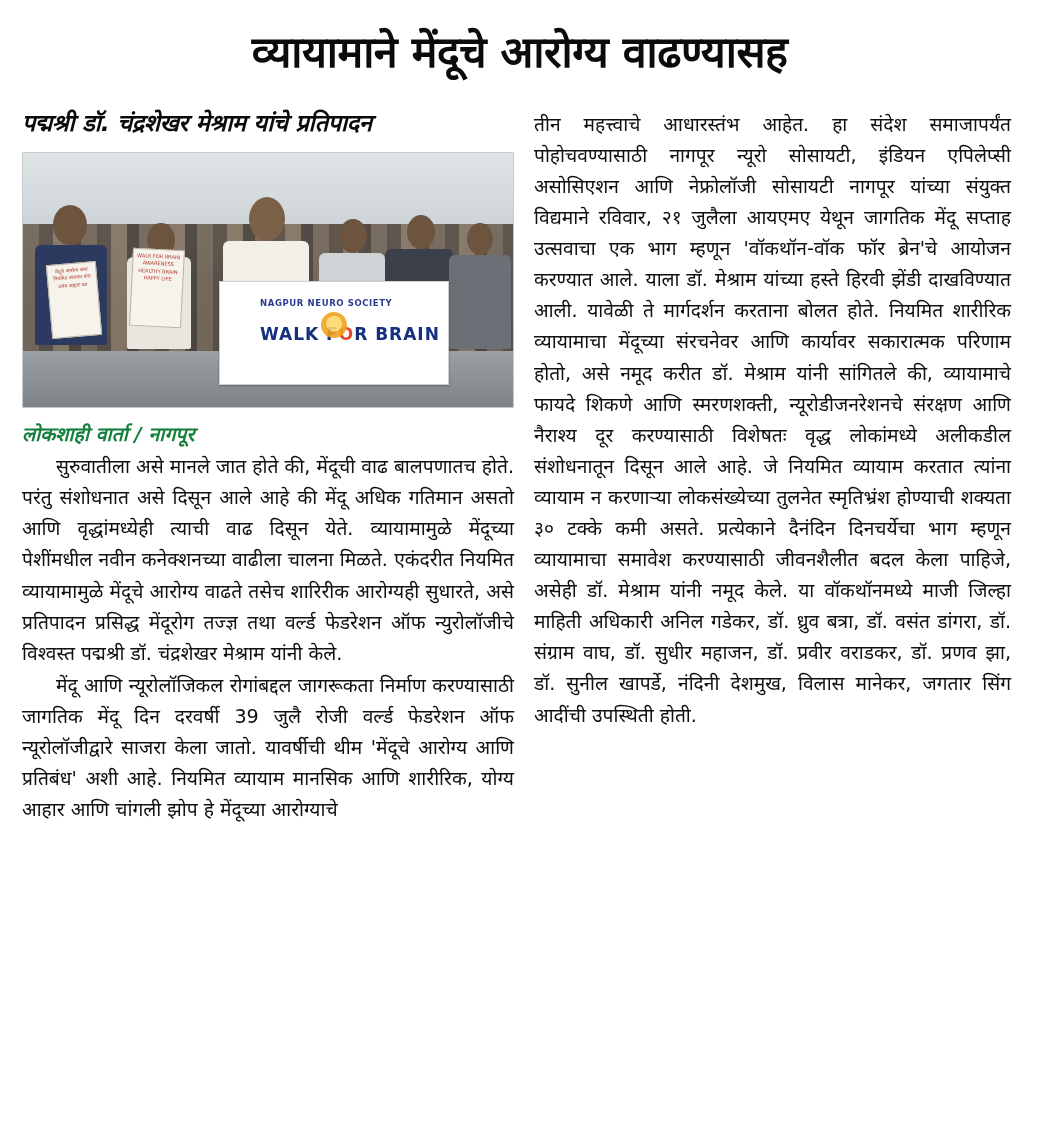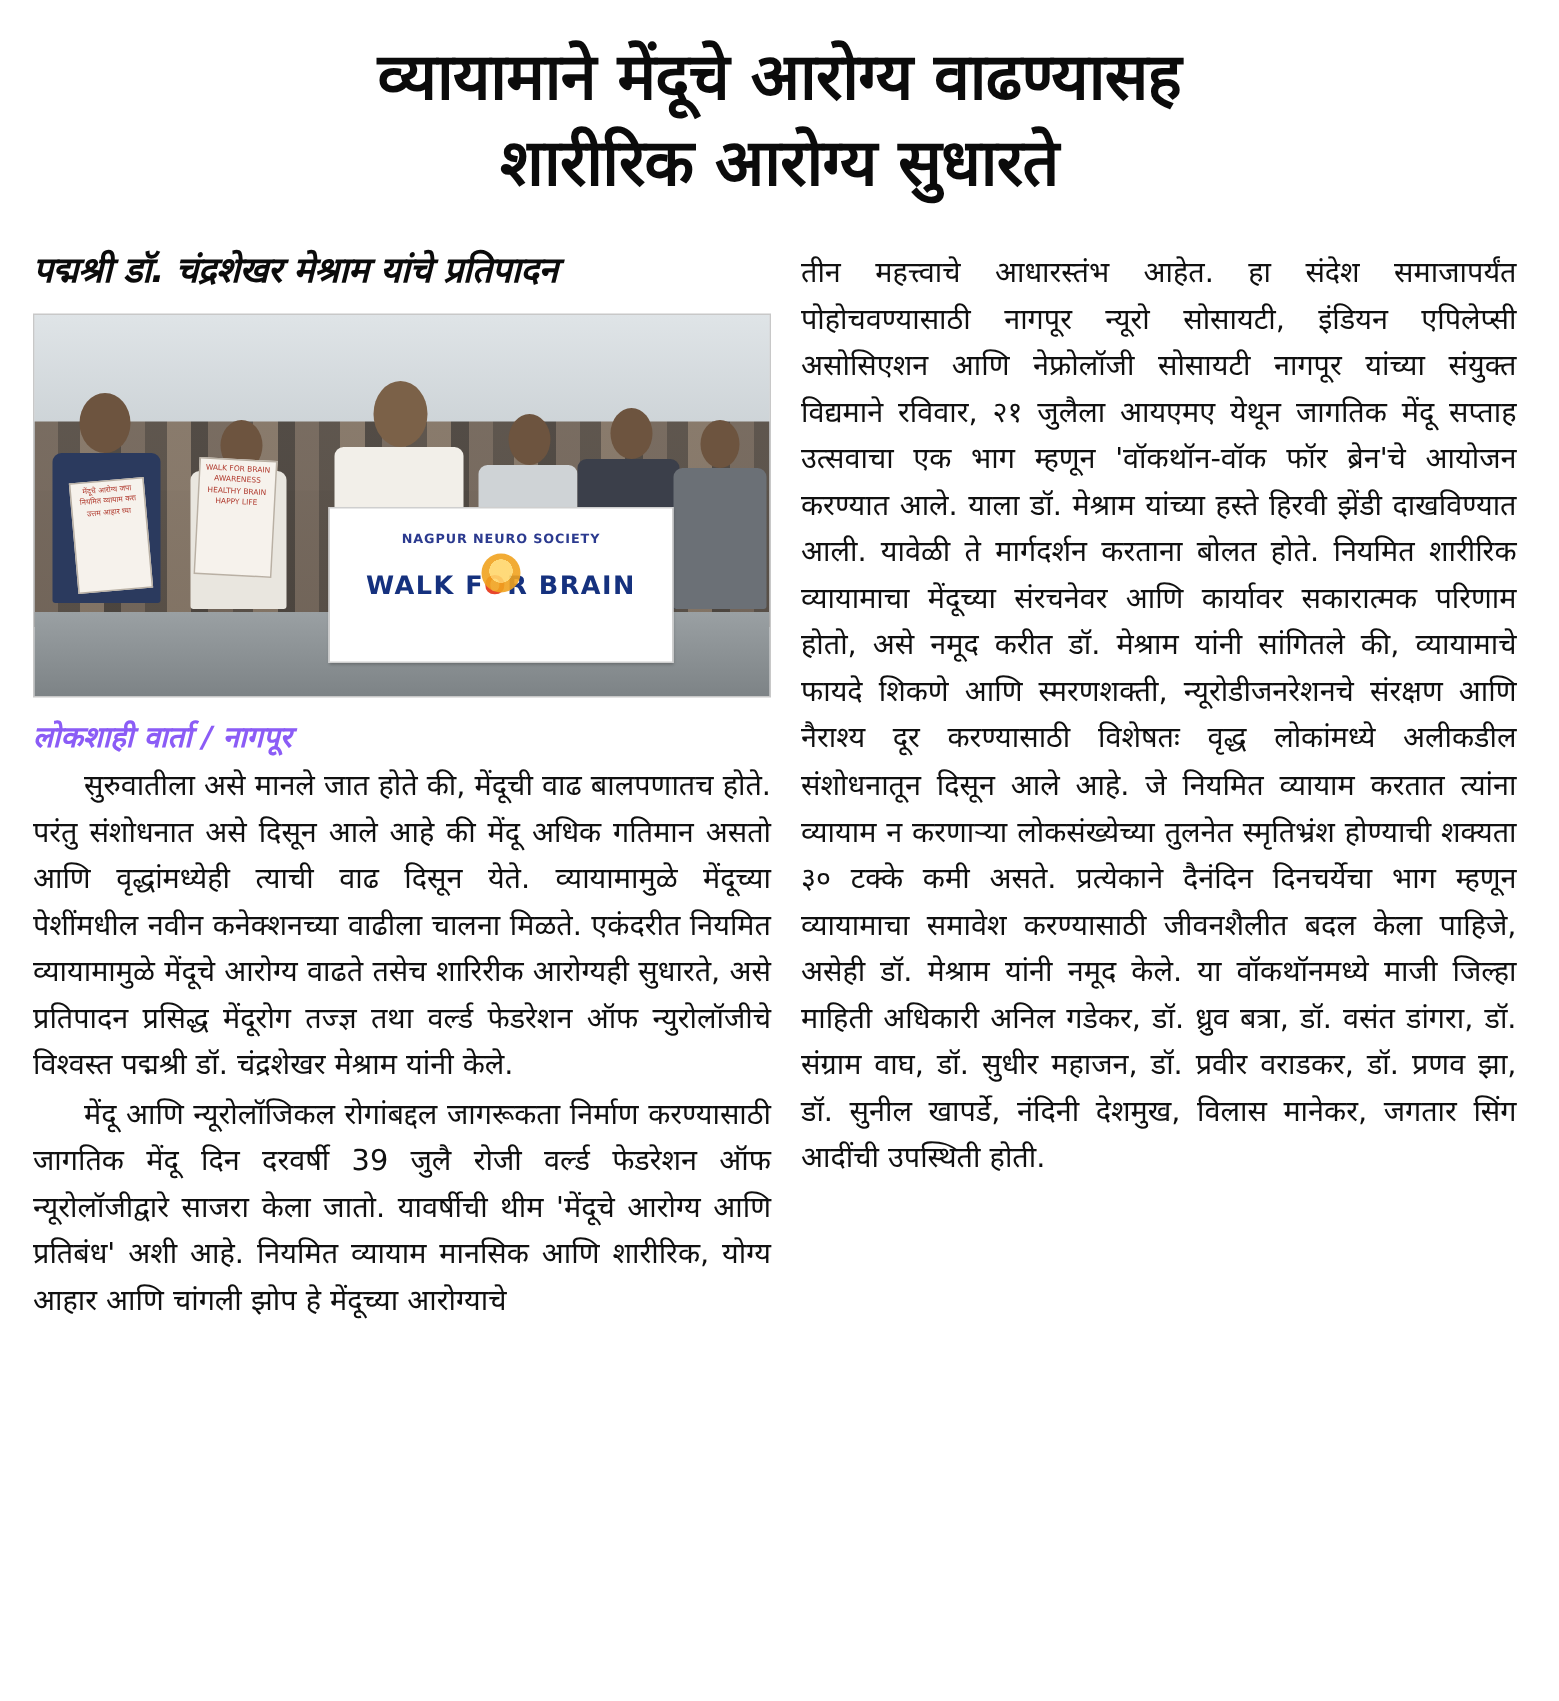--- a/index.html
+++ b/index.html
@@ -117,22 +117,22 @@
     word-break: break-word;
   }
   .banner {
     position: absolute;
     left: 196px; top: 128px;
     width: 230px; height: 104px;
     background: #ffffff;
     border: 1px solid #cfcfcf;
     box-shadow: 0 1px 2px rgba(0,0,0,0.25);
     box-sizing: border-box;
-    text-align: center;
     overflow: hidden;
+    padding-left: 40px;
   }
   .banner .b-top {
     font-family: "DejaVu Sans", "Liberation Sans", sans-serif;
     font-size: 8.5px;
     letter-spacing: 0.6px;
     color: #2b3a8f;
     margin-top: 16px;
     font-weight: bold;
   }
   .banner .b-main {
@@ -154,21 +154,21 @@
     background: radial-gradient(circle at 50% 45%, #ffd66b 0 40%, #f0a21e 41% 100%);
     opacity: 0.9;
   }
 
   .credit {
     font-family: "DejaVu Sans", "Liberation Sans", sans-serif;
     font-weight: bold;
     font-style: italic;
     font-size: 19.5px;
     margin: 12px 0 4px 0;
-    color: #8b5cf6;
+    color: #15803d;
   }
 
   
   .body-text {
     font-family: "DejaVu Sans", "Liberation Sans", sans-serif;
     font-size: 19.2px;
     line-height: 1.62;
     text-align: justify;
     text-justify: inter-word;
     color: #101010;
@@ -180,21 +180,20 @@
   }
   .col-right .body-text p { text-indent: 0; }
 </style>
 </head>
 <body>
 
 <div class="page">
 
   <div class="headline">
     <span class="l1">व्यायामाने मेंदूचे आरोग्य वाढण्यासह</span>
-    <span class="l2">शारीरिक आरोग्य सुधारते</span>
   </div>
 
   <div class="columns">
 
     <div class="col-left">
 
       <div class="subhead">पद्मश्री डॉ. चंद्रशेखर मेश्राम यांचे प्रतिपादन</div>
 
       <div class="photo">
         <div class="sky"></div>

